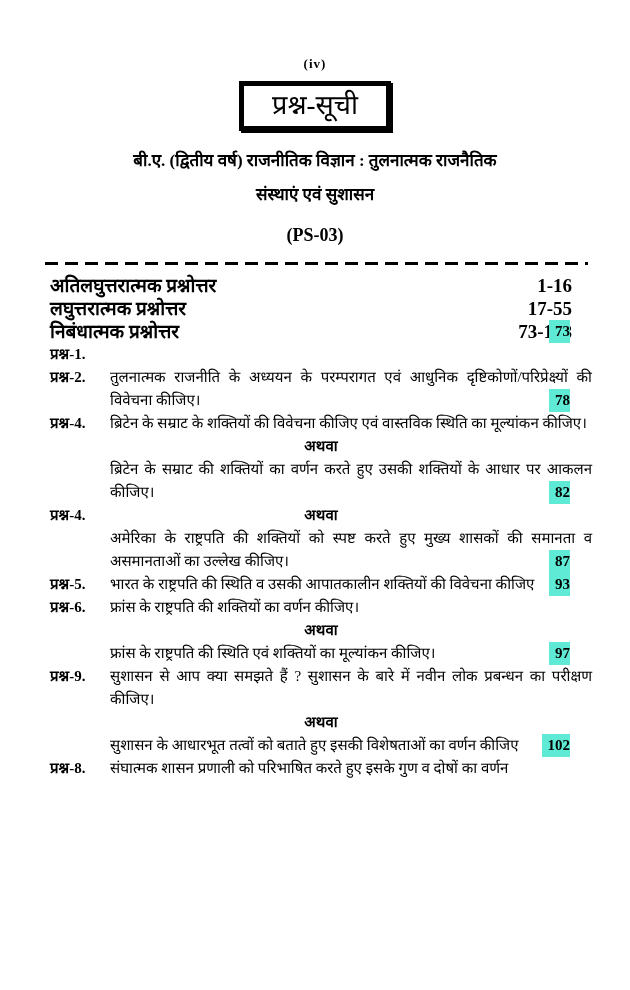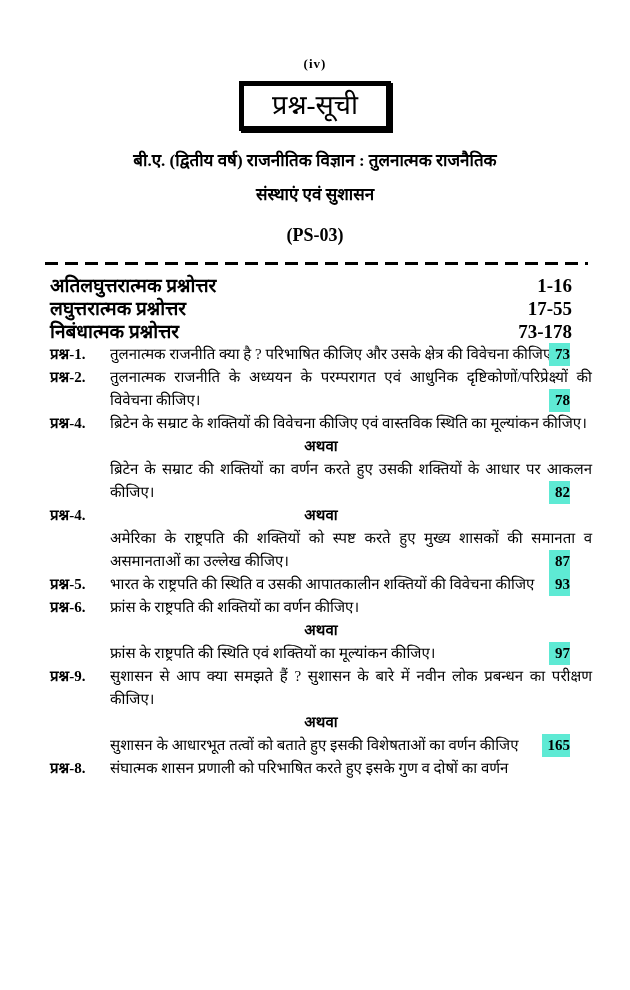--- a/index.html
+++ b/index.html
@@ -78,21 +78,21 @@
         </div>
         <div class="sec-row">
           <div style="display: inline;">निबंधात्मक प्रश्नोत्तर</div>
           <div class="sec-pages" style="display: inline-block;">73-178</div>
         </div>
       </div>
     <div id="questions">
         <div class="q-row">
           <div class="q-label">प्रश्न-1.</div>
           <div class="q-body">
-            <div class="q-text"><span>तुलनात्मक राजनीति क्या है ? परिभाषित कीजिए और उसके क्षेत्र की विवेचना कीजिए</span><span class="q-page">73</span></div>
+            <div class="q-text"><span class="q-page">73</span></div>
           </div>
         </div>
         <div class="q-row">
           <div class="q-label">प्रश्न-2.</div>
           <div class="q-body">
             <div class="q-text"><span>तुलनात्मक राजनीति के अध्ययन के परम्परागत एवं आधुनिक दृष्टिकोणों/परिप्रेक्ष्यों की विवेचना कीजिए।</span><span class="q-page">78</span></div>
           </div>
         </div>
         <div class="q-row">
           <div class="q-label">प्रश्न-4.</div>
@@ -121,21 +121,21 @@
             <div class="q-text"><span>फ्रांस के राष्ट्रपति की शक्तियों का वर्णन कीजिए।</span></div>
             <div class="or-divider">अथवा</div>
             <div class="q-text"><span>फ्रांस के राष्ट्रपति की स्थिति एवं शक्तियों का मूल्यांकन कीजिए।</span><span class="q-page">97</span></div>
           </div>
         </div>
         <div class="q-row">
           <div class="q-label">प्रश्न-9.</div>
           <div class="q-body">
             <div class="q-text"><span>सुशासन से आप क्या समझते हैं ? सुशासन के बारे में नवीन लोक प्रबन्धन का परीक्षण कीजिए।</span></div>
             <div class="or-divider">अथवा</div>
-            <div class="q-text"><span>सुशासन के आधारभूत तत्वों को बताते हुए इसकी विशेषताओं का वर्णन कीजिए</span><span class="q-page">165</span></div>
+            <div class="q-text"><span>सुशासन के आधारभूत तत्वों को बताते हुए इसकी विशेषताओं का वर्णन कीजिए</span><span class="q-page">102</span></div>
           </div>
         </div>
         <div class="q-row">
           <div class="q-label">प्रश्न-8.</div>
           <div class="q-body">
             <div class="q-text"><span>संघात्मक शासन प्रणाली को परिभाषित करते हुए इसके गुण व दोषों का वर्णन</span></div>
           </div>
         </div>
       </div>
   </div>

